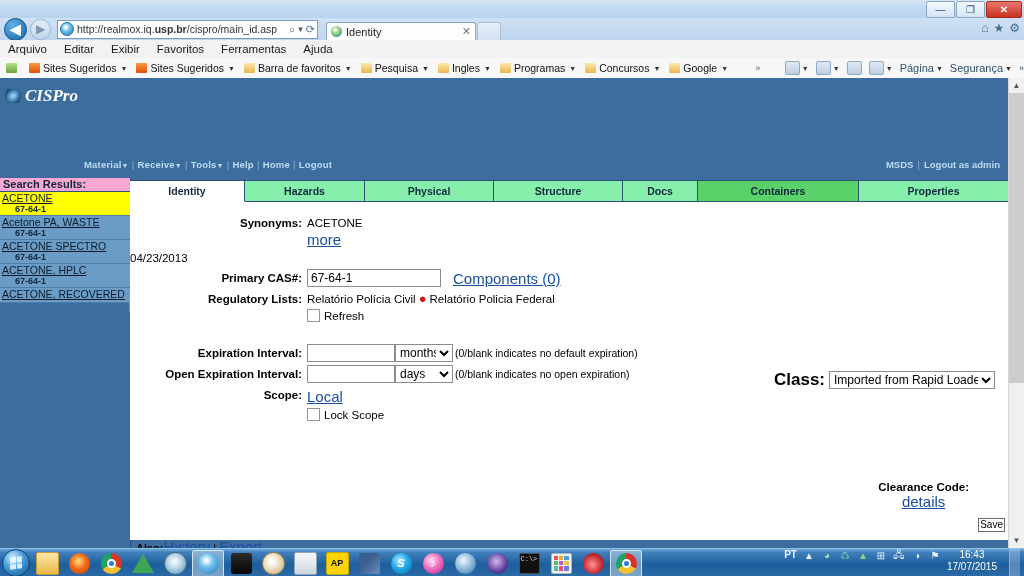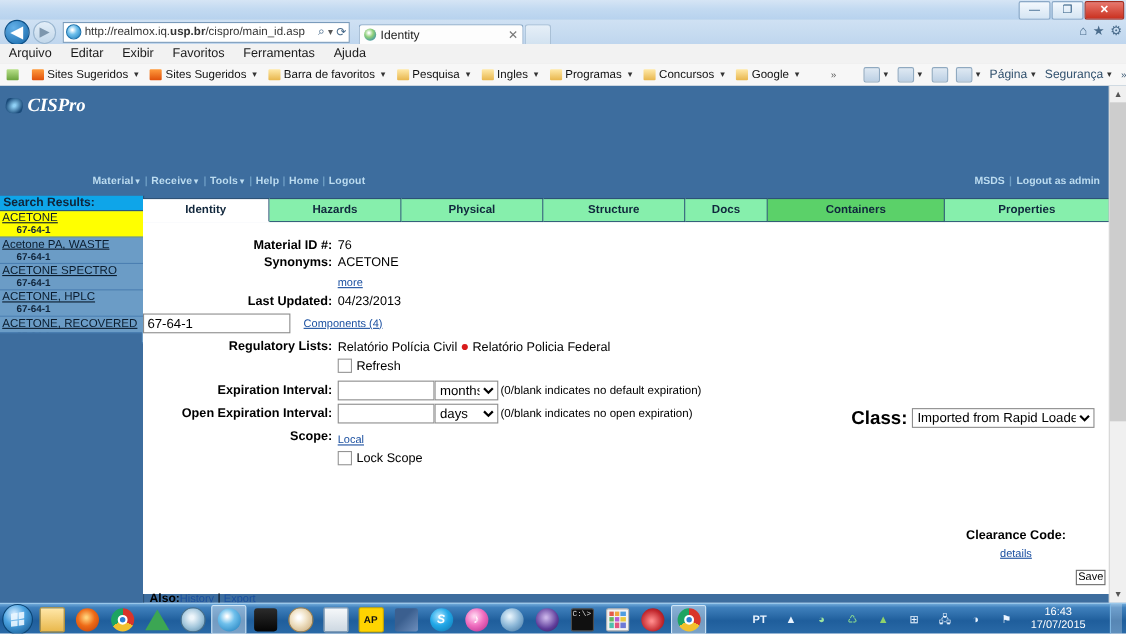--- a/index.html
+++ b/index.html
@@ -165,21 +165,21 @@
   }
   .viewing .arrow{color:#d7e8f6;font-size:12px;margin:0 3px;}
   .viewing .name{font-size:17px;}
 
   
   .sidebar{
     position:absolute;left:0;top:100px;width:130px;height:370px;
     background:#3d6d9e;border-right:1px solid #2d5176;
   }
   .sr-head{
-    background:#0ea5e9;color:#10243a;font-size:11px;font-weight:bold;
+    background:#f9a8d4;color:#10243a;font-size:11px;font-weight:bold;
     padding:0 3px;height:13px;line-height:13px;border-bottom:1px solid #2d5176;
   }
   .sr-item{border-bottom:1px solid #4b7fb2;}
   .sr-item.sel{background:#ffff00;}
   .sr-item.alt{background:#6b9cc6;}
   .sr-name{
     font-size:10.5px;color:#0a1c2e;text-decoration:underline;padding:0 2px;line-height:12px;
     white-space:nowrap;overflow:hidden;
   }
   .sr-cas{font-size:9px;font-weight:bold;color:#10243a;padding-left:15px;line-height:11px;}
@@ -198,21 +198,21 @@
   .tab.active{background:#ffffff;color:#12283d;border-bottom-color:#fff;}
   .tab.green{background:#5bd169;}
   .panel{position:relative;height:338px;background:#fff;}
 
   .frow{display:flex;align-items:flex-start;margin-bottom:1px;}
   .flabel{
     width:177px;text-align:right;font-size:11.5px;font-weight:bold;color:#000;
     padding-right:5px;box-sizing:border-box;line-height:15px;
   }
   .fval{font-size:11.5px;color:#000;line-height:15px;}
-  .lnk{color:#1a4fa0;font-size:10px;}
+  .lnk{color:#1a4fa0;font-size:15px;}
   .form{position:absolute;left:0;top:14px;width:660px;}
   input.txt{
     border:1px solid #8c8c8c;background:#fff;font-size:12px;height:18px;
     font-family:"Liberation Sans",sans-serif;color:#000;box-sizing:border-box;padding:0 3px;
   }
   select.sel2{
     border:1px solid #8c8c8c;background:#fff;font-size:12px;height:18px;
     font-family:"Liberation Sans",sans-serif;color:#000;box-sizing:border-box;
   }
   .cbrow{display:flex;align-items:center;font-size:11.5px;color:#000;margin-top:2px;}
@@ -264,21 +264,21 @@
   .ic.ap{background:#ffd400;border:1px solid #c8a600;border-radius:2px;display:flex;align-items:center;justify-content:center;font-size:9px;font-weight:bold;color:#111;font-family:"Liberation Sans",sans-serif;}
   .ic.vm{background:linear-gradient(135deg,#3b5f8f 40%,#6e8fbd 100%);border-radius:2px;}
   .ic.skype{background:radial-gradient(circle at 40% 35%,#9fe0ff 5%,#22a8e8 45%,#0b74ac 100%);border-radius:50%;display:flex;align-items:center;justify-content:center;color:#fff;font-size:11px;font-weight:bold;font-style:italic;}
   .ic.itunes{background:radial-gradient(circle at 40% 35%,#ffd3ef 5%,#f06fc0 45%,#b2288b 100%);border-radius:50%;display:flex;align-items:center;justify-content:center;color:#fff;font-size:11px;}
   .ic.mail{background:radial-gradient(circle at 40% 35%,#e4f2fb 5%,#89b5d6 50%,#3d6f9c 100%);border-radius:50%;}
   .ic.ecl{background:radial-gradient(circle at 45% 40%,#c9b3e8 5%,#5e3c9a 60%,#2e1d53 100%);border-radius:50%;}
   .ic.cmd{background:#101010;border:1px solid #4c4c4c;border-radius:2px;display:flex;align-items:flex-start;justify-content:flex-start;color:#dcdcdc;font-size:7px;font-family:"Liberation Mono",monospace;padding:1px 0 0 1px;box-sizing:border-box;}
   .ic.apps{background:#f2f2f2;border:1px solid #b4b4b4;border-radius:2px;display:grid;grid-template-columns:repeat(3,1fr);grid-template-rows:repeat(3,1fr);gap:1px;padding:2px;box-sizing:border-box;}
   .ic.apps i{display:block;}
   .ic.flask{background:radial-gradient(circle at 45% 55%,#ff8a8a 5%,#c1272d 60%,#6e1216 100%);border-radius:50%;}
-  .tray{margin-left:auto;display:flex;align-items:center;gap:16px;padding-right:4px;color:#eaf4ff;font-size:10px;}
+  .tray{margin-left:auto;display:flex;align-items:flex-start;gap:6px;padding-right:4px;color:#eaf4ff;font-size:10px;}
   .tray .ti{width:12px;height:12px;display:flex;align-items:center;justify-content:center;font-size:10px;}
   .traylang{font-size:10px;color:#eaf4ff;font-weight:bold;}
   .clock{text-align:center;line-height:12px;font-size:10px;color:#fff;padding-right:6px;}
   .showdesk{width:10px;height:28px;background:rgba(255,255,255,.25);border-left:1px solid #7fb6e2;}
 </style>
 </head>
 <body>
 
 <div class="screen">
 
@@ -465,56 +465,52 @@
         <div class="tab" style="width:129px">Physical</div>
         <div class="tab" style="width:129px">Structure</div>
         <div class="tab" style="width:75px">Docs</div>
         <div class="tab green" style="width:161px">Containers</div>
         <div class="tab" style="width:150px">Properties</div>
       </div>
 
       <div class="panel">
         <div class="form">
 
-          <div class="frow">
-            <div class="flabel">Material ID #:</div>
-            <div class="fval">76</div>
-          </div>
 
 
           <div class="frow">
             <div class="flabel">Synonyms:</div>
             <div>
               <div class="fval">ACETONE</div>
               <div><a class="lnk" href="#">more</a></div>
             </div>
           </div>
 
           <div class="frow" style="margin-top:2px">
-            <div class="flabel">Last Updated:</div>
             <div class="fval">04/23/2013</div>
           </div>
 
           <div class="frow" style="margin-top:3px;align-items:center">
+            <div class="flabel">Primary CAS#:</div>
             <input class="txt" style="width: 134px;" value="67-64-1">
-            <a class="lnk" href="#" style="margin-left:12px">Components (4)</a>
+            <a class="lnk" href="#" style="margin-left:12px">Components (0)</a>
           </div>
 
           <div class="frow" style="margin-top:5px">
             <div class="flabel">Regulatory Lists:</div>
             <div>
               <div class="fval"><span>Relatório Polícia Civil</span><span class="reddot">●</span><span>Relatório Policia Federal</span></div>
               <div class="cbrow">
                 <span class="cbox"></span>
                 <span>Refresh</span>
               </div>
             </div>
           </div>
 
-          <div class="frow" style="margin-top:7px;align-items:center">
+          <div class="frow" style="margin-top:22px;align-items:center">
             <div class="flabel">Expiration Interval:</div>
             <input class="txt" style="width: 88px;" value="">
             <select class="sel2" style="width:58px"><option>months</option></select>
             <span class="hint">(0/blank indicates no default expiration)</span>
           </div>
 
           <div class="frow" style="margin-top:3px;align-items:center">
             <div class="flabel">Open Expiration Interval:</div>
             <input class="txt" style="width: 88px;" value="">
             <select class="sel2" style="width:58px"><option>days</option></select>

